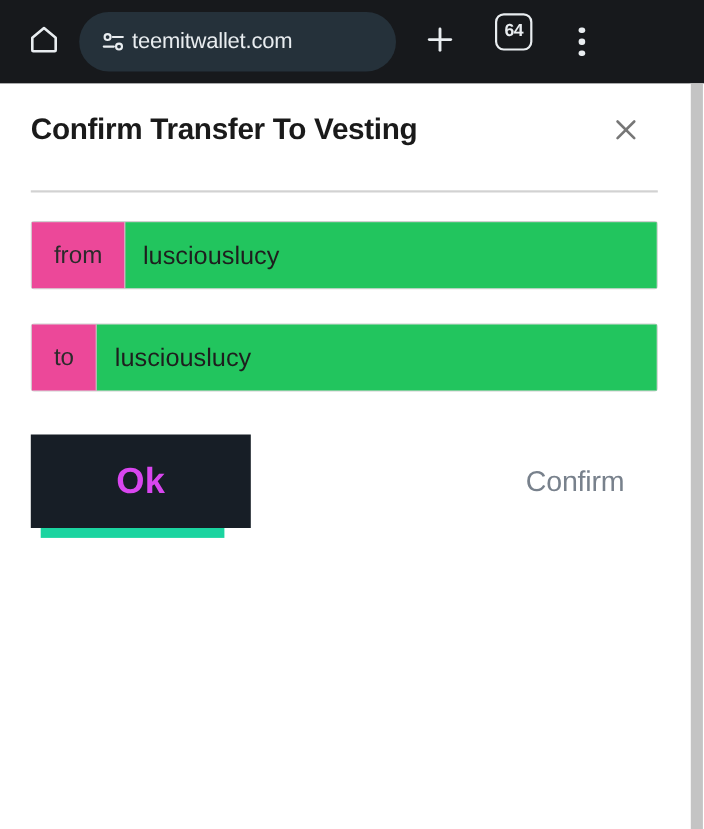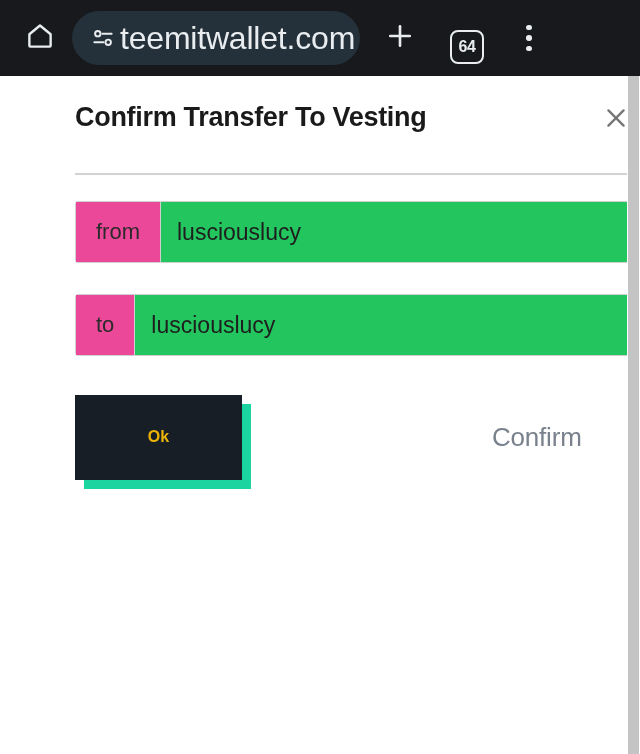--- a/index.html
+++ b/index.html
@@ -42,36 +42,36 @@
     display: flex;
     align-items: center;
     padding-left: 18px;
     overflow: hidden;
   }
 
   .tune-icon { flex: 0 0 auto; margin-right: 10px; display:flex; }
 
   .url-text {
     color: #E9EDF0;
-    font-size: 32px;
+    font-size: 20px;
     white-space: nowrap;
     letter-spacing: -0.2px;
     margin-left: -6px;
   }
 
   .new-tab-btn {
     width: 56px; height: 52px;
     display: flex; align-items: center; justify-content: center;
     flex: 0 0 auto;
     margin-left: 12px;
   }
 
   .tab-count-btn {
     width: 62px; height: 52px;
-    display: flex; align-items: flex-end; justify-content: center;
+    display: flex; align-items: flex-start; justify-content: center;
     flex: 0 0 auto;
     margin-left: 8px;
     position: relative;
   }
   .tab-count-box {
     width: 34px; height: 34px;
     border: 2.6px solid #E9EDF0;
     border-radius: 8px;
     display: flex; align-items: center; justify-content: center;
     color: #E9EDF0;
@@ -93,21 +93,20 @@
     border-radius: 50%;
     background: #E9EDF0;
   }
 
   
   .page {
     position: relative;
     height: 678px;
     background: #ffffff;
     overflow: hidden;
-    margin-left: 47px;
   }
 
   .scrollbar-track {
     position: absolute;
     top: 0; right: 0;
     width: 13px;
     height: 100%;
     background: #ffffff;
   }
   .scrollbar-thumb {
@@ -207,26 +206,26 @@
     position: absolute;
     left: 9px;
     top: 9px;
     width: 167px;
     height: 85px;
     background: #1BD4A0;
   }
 
   .ok-button {
     position: relative;
-    width: 167px;
+    width: 200px;
     height: 85px;
     background: #171E26;
     border: none;
-    color: #eab308;
-    font-size: 16px;
+    color: #d946ef;
+    font-size: 33px;
     font-weight: bold;
     font-family: "Liberation Sans", "DejaVu Sans", sans-serif;
     letter-spacing: 0.2px;
     cursor: pointer;
     display: flex;
     align-items: center;
     justify-content: center;
   }
 
   .cancel-button {

